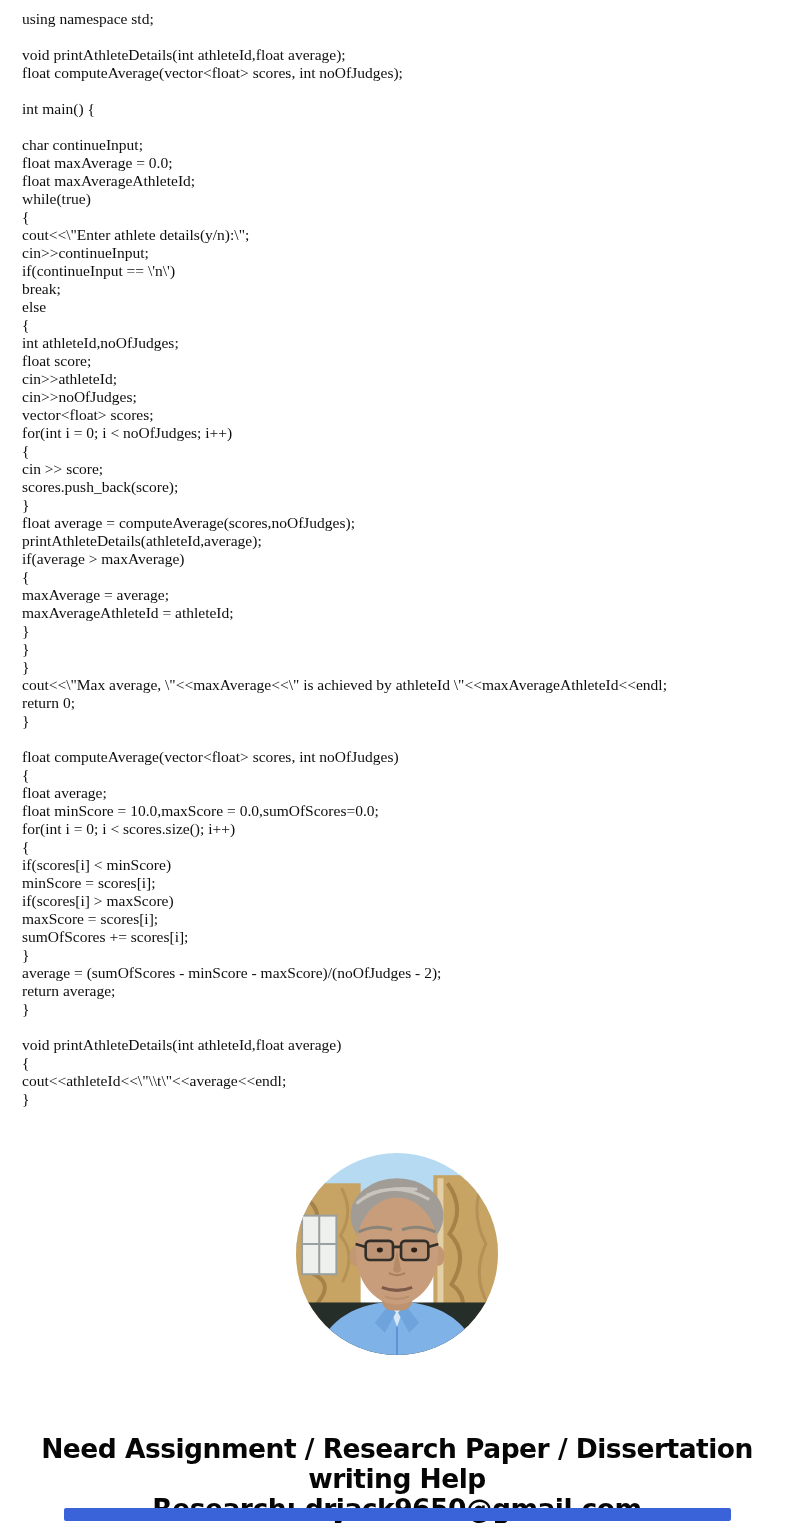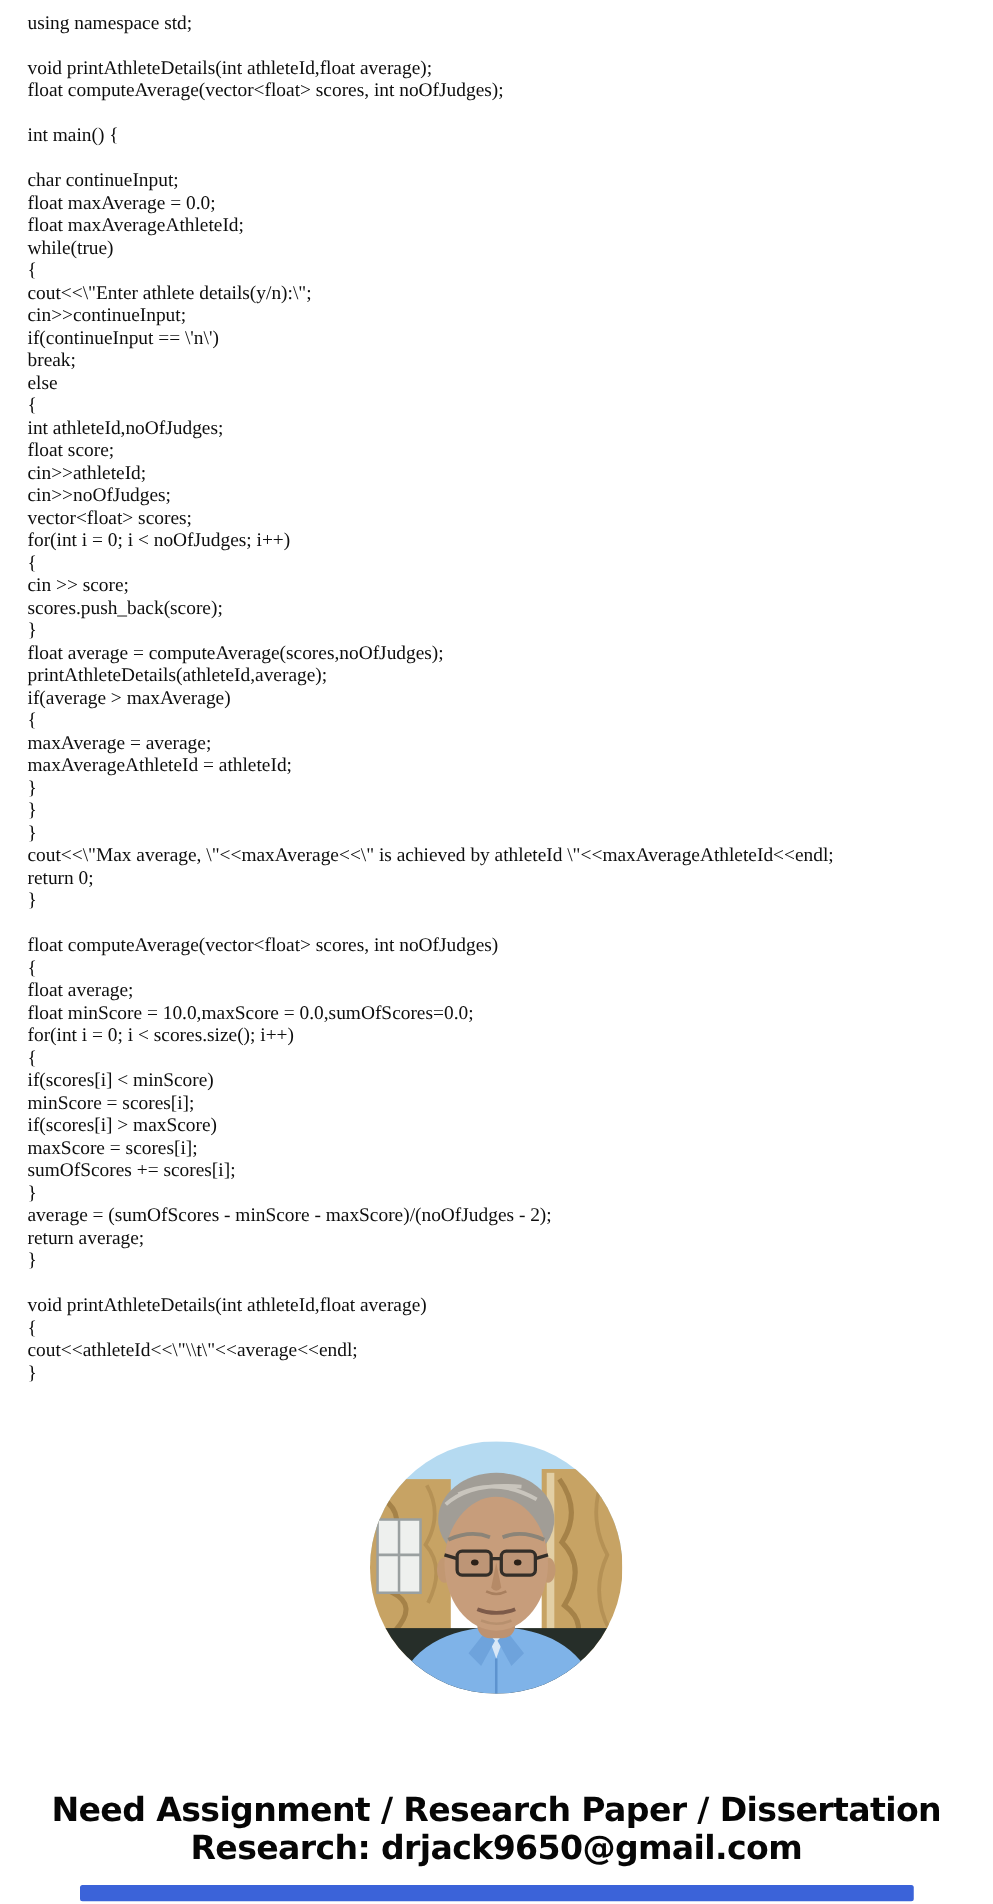--- a/index.html
+++ b/index.html
@@ -169,16 +169,17 @@
     </g>
     <g fill="#2b2118">
       <ellipse cx="83" cy="96" rx="3" ry="2.4"></ellipse>
       <ellipse cx="117" cy="96" rx="3" ry="2.4"></ellipse>
     </g>
   </svg>
 </div>
 
 <div class="footer">
   <div>Need Assignment / Research Paper / Dissertation</div>
+  <div>writing Help</div>
   <div>Research: drjack9650@gmail.com</div>
 </div>
 
 <div class="progress-bar" style="background: rgb(59, 99, 217);"></div>
 
 </body></html>

